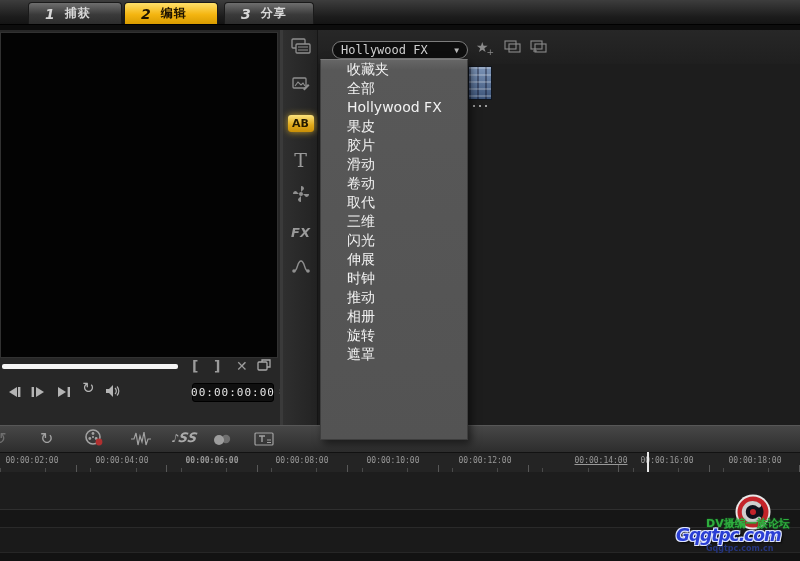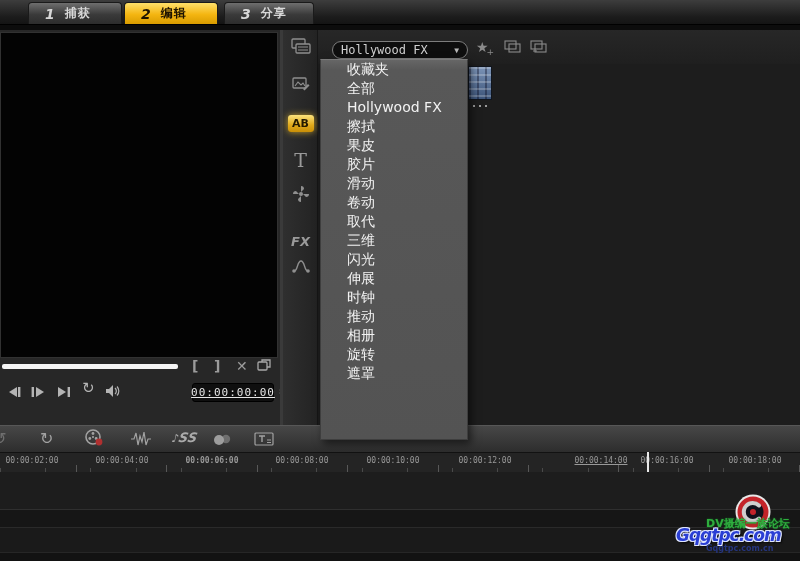--- a/index.html
+++ b/index.html
@@ -26,31 +26,31 @@
   .trim-row span{position:absolute;top:0;font-size:14px;font-weight:bold;}
   .mark-in{left:6px;} .mark-out{left:28px;} .split{left:50px;font-size:13px;}
   .enlarge{position:absolute;left:70px;top:1px;color:#a8a8a8;}
   .controls-row{position:absolute;left:4px;top:352px;width:180px;height:20px;color:#b4b4b4;}
   .ctrl{position:absolute;top:1px;}
   .ctrl.c1{left:2px;}.ctrl.c2{left:26px;}.ctrl.c3{left:52px;}
   .ctrl.c4{left:78px;top:-1px;font-size:15px;line-height:15px;color:#b4b4b4;}
   .ctrl.c5{left:100px;}
   .timecode{position:absolute;left:192px;top:353px;width:80px;height:17px;background:#0f0f0f;
             border:1px solid #000;border-radius:3px;display:flex;align-items:center;justify-content:center;
-            color:#e6e6e6;font:11px "DejaVu Sans Mono",monospace;letter-spacing:1px;text-decoration:underline;}
+            color:#e6e6e6;font:11px "DejaVu Sans Mono",monospace;letter-spacing:1px;}
   .spinner{position:absolute;right:-11px;top:1px;display:flex;flex-direction:column;line-height:6px;
            font-size:6px;color:#b0b0b0;}
 
   
   .v-divider{position:absolute;left:280px;top:30px;width:3px;height:395px;background:#3a3a3a;}
   .nav-col{position:absolute;left:283px;top:30px;width:35px;height:395px;
            background:linear-gradient(90deg,#2f2f2f,#232323);border-right:1px solid #161616;box-sizing:border-box;}
   .nav-item{position:absolute;left:0;width:35px;height:34px;display:flex;align-items:center;justify-content:center;color:#8f8f8f;}
   .nav-item.n1{top:1px;}.nav-item.n2{top:39px;}.nav-item.n3{top:76px;}.nav-item.n4{top:113px;}
-  .nav-item.n5{top:149px;}.nav-item.n6{top:194px;}.nav-item.n7{top:221px;}
+  .nav-item.n5{top:149px;}.nav-item.n6{top:185px;}.nav-item.n7{top:221px;}
   .ab-chip{width:26px;height:17px;border-radius:3px;background:linear-gradient(#fce37c,#e0a91b 60%,#c98f07);
            color:#241a00;font-size:11px;font-weight:bold;display:flex;align-items:center;justify-content:center;
            box-shadow:0 0 7px rgba(244,197,48,.75);}
   .t-glyph{font-family:"DejaVu Serif",serif;font-size:19px;color:#9a9a9a;}
   .fx-glyph{font-size:13px;font-weight:bold;font-style:italic;color:#9a9a9a;letter-spacing:0;}
 
   
   .gallery{position:absolute;left:318px;top:30px;width:482px;height:395px;background:#1d1d1d;}
   .gallery-topbar{position:absolute;left:0;top:0;width:482px;height:34px;background:linear-gradient(#272727,#1f1f1f);}
   .dropdown-pill{position:absolute;left:14px;top:11px;width:136px;height:18px;box-sizing:border-box;
@@ -268,21 +268,20 @@
       </svg>
     </div>
     <div class="thumb"></div>
     <div class="thumb-dots"></div>
   </div>
 
   <div class="dropdown-menu">
     <div class="dd-item">收藏夹</div>
     <div class="dd-item">全部</div>
     <div class="dd-item">Hollywood FX</div>
-    <div class="dd-item">擦拭</div>
     <div class="dd-item">果皮</div>
     <div class="dd-item">胶片</div>
     <div class="dd-item">滑动</div>
     <div class="dd-item">卷动</div>
     <div class="dd-item">取代</div>
     <div class="dd-item">三维</div>
     <div class="dd-item">闪光</div>
     <div class="dd-item">伸展</div>
     <div class="dd-item">时钟</div>
     <div class="dd-item">推动</div>

